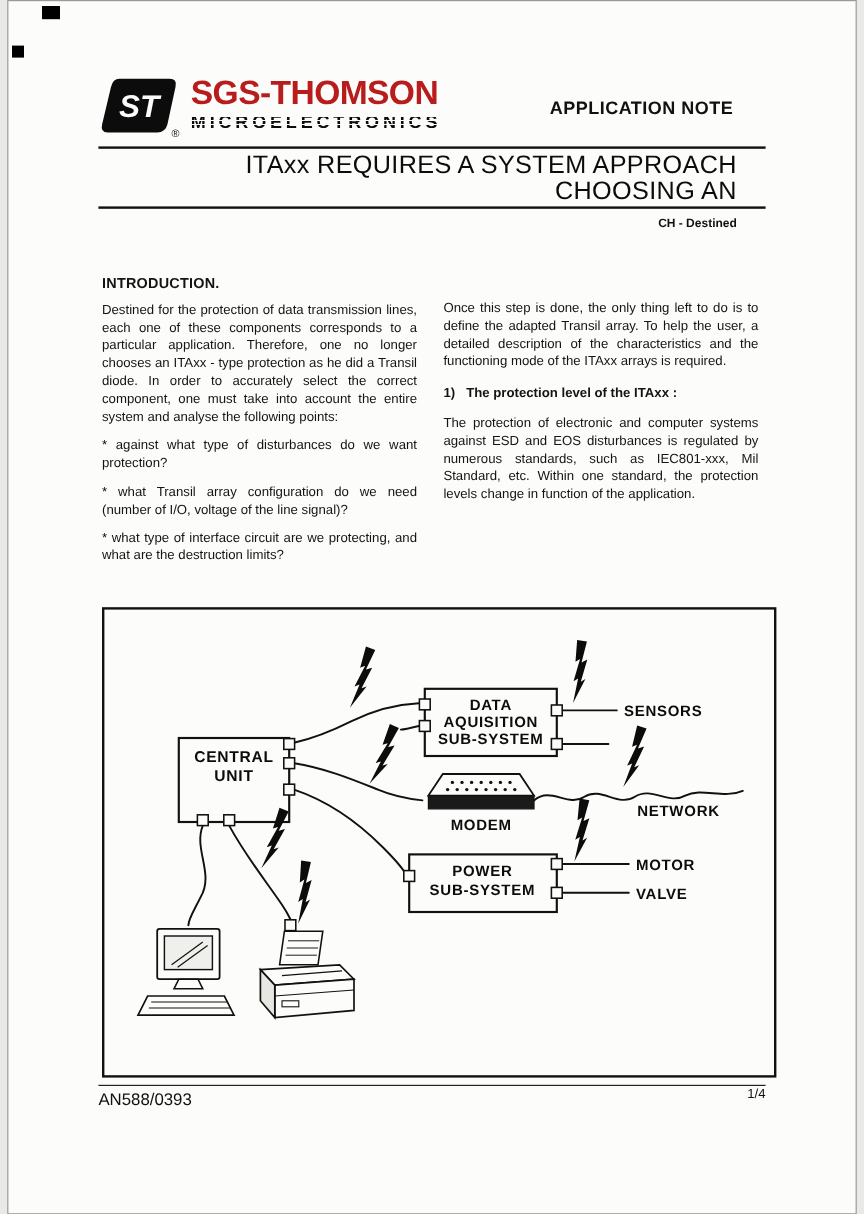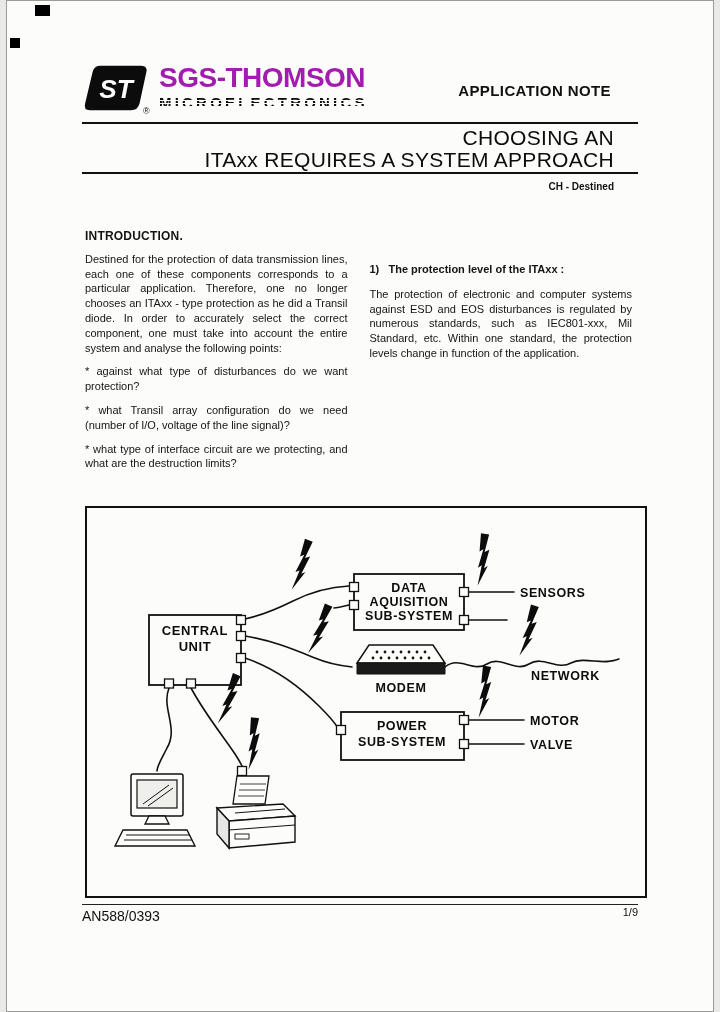--- a/index.html
+++ b/index.html
@@ -10,21 +10,21 @@
     box-sizing:border-box; border:1px solid #9a9a98; overflow:hidden;
   }
   .scan-mark{position:absolute; background:#000;}
   .mark1{left:28px; top:4px; width:15px; height:11px;}
   .mark2{left:3px; top:37px; width:10px; height:10px;}
 
   
   .st-logo{position:absolute; left:75px; top:62px;}
   .brand{
     position:absolute; left:152px; top:61px;
-    font-size:28px; font-weight:bold; letter-spacing:-0.5px; color:#a21caf;
+    font-size:28px; font-weight:bold; letter-spacing:-0.5px; color:#b91c1c;
   }
   .brand-sub-wrap{position:absolute; left:152px; top:93px; display:inline-block;}
   .brand-sub{
     font-size:15px; font-weight:bold; letter-spacing:3.2px; color:#0c0c0c;
   }
   .brand-sub-wrap::after{
     content:""; position:absolute; inset:0;
     background:repeating-linear-gradient(to bottom, rgba(255,255,255,0) 0 2.2px, #fcfcfa 2.2px 3.4px);
     pointer-events:none;
   }
@@ -90,36 +90,37 @@
   <div class="brand">SGS-THOMSON</div>
   <div class="brand-sub-wrap">
     <span class="brand-sub">MICROELECTRONICS</span>
   </div>
   <span class="registered">®</span>
   <div class="app-note">APPLICATION NOTE</div>
 
   <div class="rule rule-header"></div>
 
   <div class="title-block">
+    <div>ITAxx REQUIRES A SYSTEM APPROACH</div>
     <div>CHOOSING AN</div>
-    <div>ITAxx REQUIRES A SYSTEM APPROACH</div>
   </div>
 
   <div class="rule rule-title"></div>
   <div class="author">CH - Destined</div>
 
   <div class="columns">
     <section class="col col-left">
       <h3 class="intro-heading">INTRODUCTION.</h3>
       <p>Destined for the protection of data transmission lines, each one of these components corresponds to a particular application. Therefore, one no longer chooses an ITAxx - type protection as he did a Transil diode. In order to accurately select the correct component, one must take into account the entire system and analyse the following points:</p>
       <p>* against what type of disturbances do we want protection?</p>
       <p>* what Transil array configuration do we need (number of I/O, voltage of the line signal)?</p>
       <p>* what type of interface circuit are we protecting, and what are the destruction limits?</p>
     </section>
     <section class="col col-right">
+      <p>Once this step is done, the only thing left to do is to define the adapted Transil array. To help the user, a detailed description of the characteristics and the functioning mode of the ITAxx arrays is required.</p>
       <h4 class="section-heading">1)&nbsp;&nbsp;&nbsp;The protection level of the ITAxx :</h4>
       <p>The protection of electronic and computer systems against ESD and EOS disturbances is regulated by numerous standards, such as IEC801-xxx, Mil Standard, etc. Within one standard, the protection levels change in function of the application.</p>
     </section>
   </div>
 
   <div class="diagram">
     <svg viewBox="0 0 558 388">
       <defs>
         <path id="bolt" d="M8,0 L16,2 L10,19 L15,17 L8,35 L12,33 L0,52 L6,32 L2,34 L9,16 L5,18 Z"></path>
       </defs>
@@ -232,15 +233,15 @@
       <text class="dlabel" x="433" y="89">SENSORS</text>
       <text class="dlabel" x="444" y="172">NETWORK</text>
       <text class="dlabel" x="314" y="184" text-anchor="middle">MODEM</text>
       <text class="dlabel" x="443" y="217">MOTOR</text>
       <text class="dlabel" x="443" y="241">VALVE</text>
     </svg>
   </div>
 
   <div class="rule rule-footer"></div>
   <span class="footer-left">AN588/0393</span>
-  <span class="footer-right">1/9</span>
+  <span class="footer-right">1/4</span>
 
 </div>
 
 </body></html>

